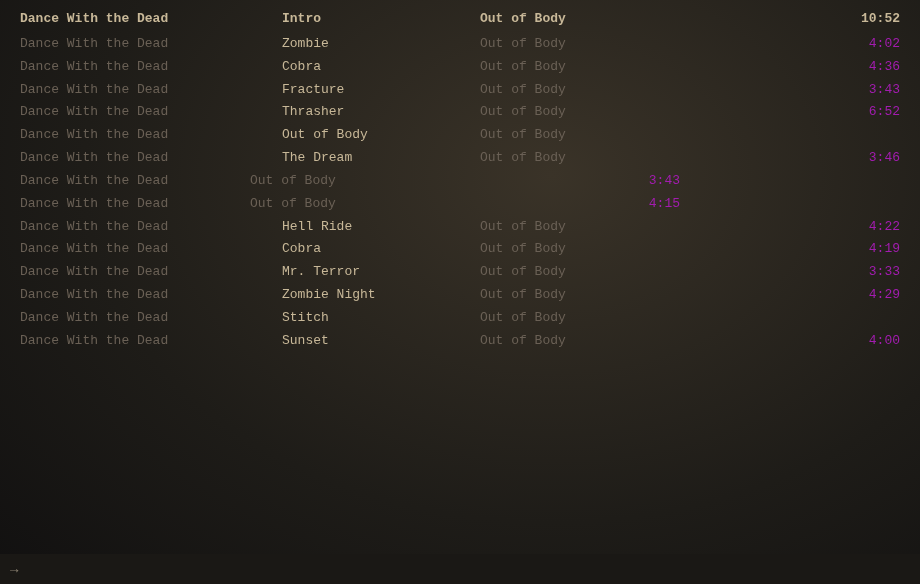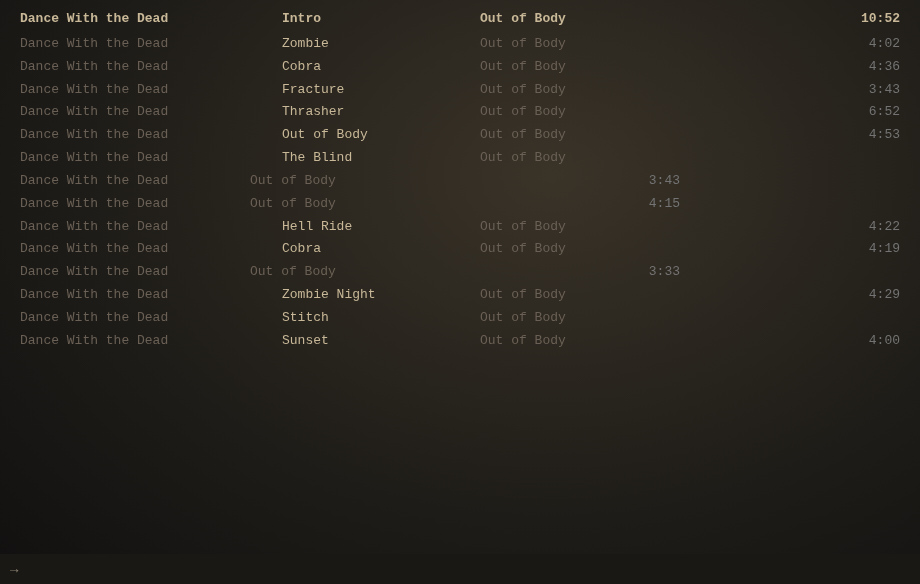--- a/index.html
+++ b/index.html
@@ -46,21 +46,21 @@
       color: #c8b898;
       margin-left: 32px;
     }
 
     .track-row .album {
       color: #6a6055;
     }
 
     .track-row .duration {
       text-align: right;
-      color: #737373;
+      color: #a21caf;
     }
 
     .track-row.header .artist,
     .track-row.header .title,
     .track-row.header .album,
     .track-row.header .duration {
       color: #c8b898;
     }
 
     .bottom-bar {
@@ -112,26 +112,26 @@
     <div class="track-row">
       <span class="artist">Dance With the Dead</span>
       <span class="title">Thrasher</span>
       <span class="album">Out of Body</span>
       <span class="duration">6:52</span>
     </div>
     <div class="track-row">
       <span class="artist">Dance With the Dead</span>
       <span class="title">Out of Body</span>
       <span class="album">Out of Body</span>
-      <span class="duration">4:53</span>
     </div>
     <div class="track-row">
       <span class="artist">Dance With the Dead</span>
-      <span class="title">The Blind</span>
+      <span class="title">The Dream</span>
       <span class="album">Out of Body</span>
+      <span class="duration">3:46</span>
     </div>
     <div class="track-row">
       <span class="artist">Dance With the Dead</span>
       <span class="album">Out of Body</span>
       <span class="duration">3:43</span>
     </div>
     <div class="track-row">
       <span class="artist">Dance With the Dead</span>
       <span class="album">Out of Body</span>
       <span class="duration">4:15</span>
@@ -143,20 +143,21 @@
       <span class="duration">4:22</span>
     </div>
     <div class="track-row">
       <span class="artist">Dance With the Dead</span>
       <span class="title">Cobra</span>
       <span class="album">Out of Body</span>
       <span class="duration">4:19</span>
     </div>
     <div class="track-row">
       <span class="artist">Dance With the Dead</span>
+      <span class="title">Mr. Terror</span>
       <span class="album">Out of Body</span>
       <span class="duration">3:33</span>
     </div>
     <div class="track-row">
       <span class="artist">Dance With the Dead</span>
       <span class="title">Zombie Night</span>
       <span class="album">Out of Body</span>
       <span class="duration">4:29</span>
     </div>
     <div class="track-row">

